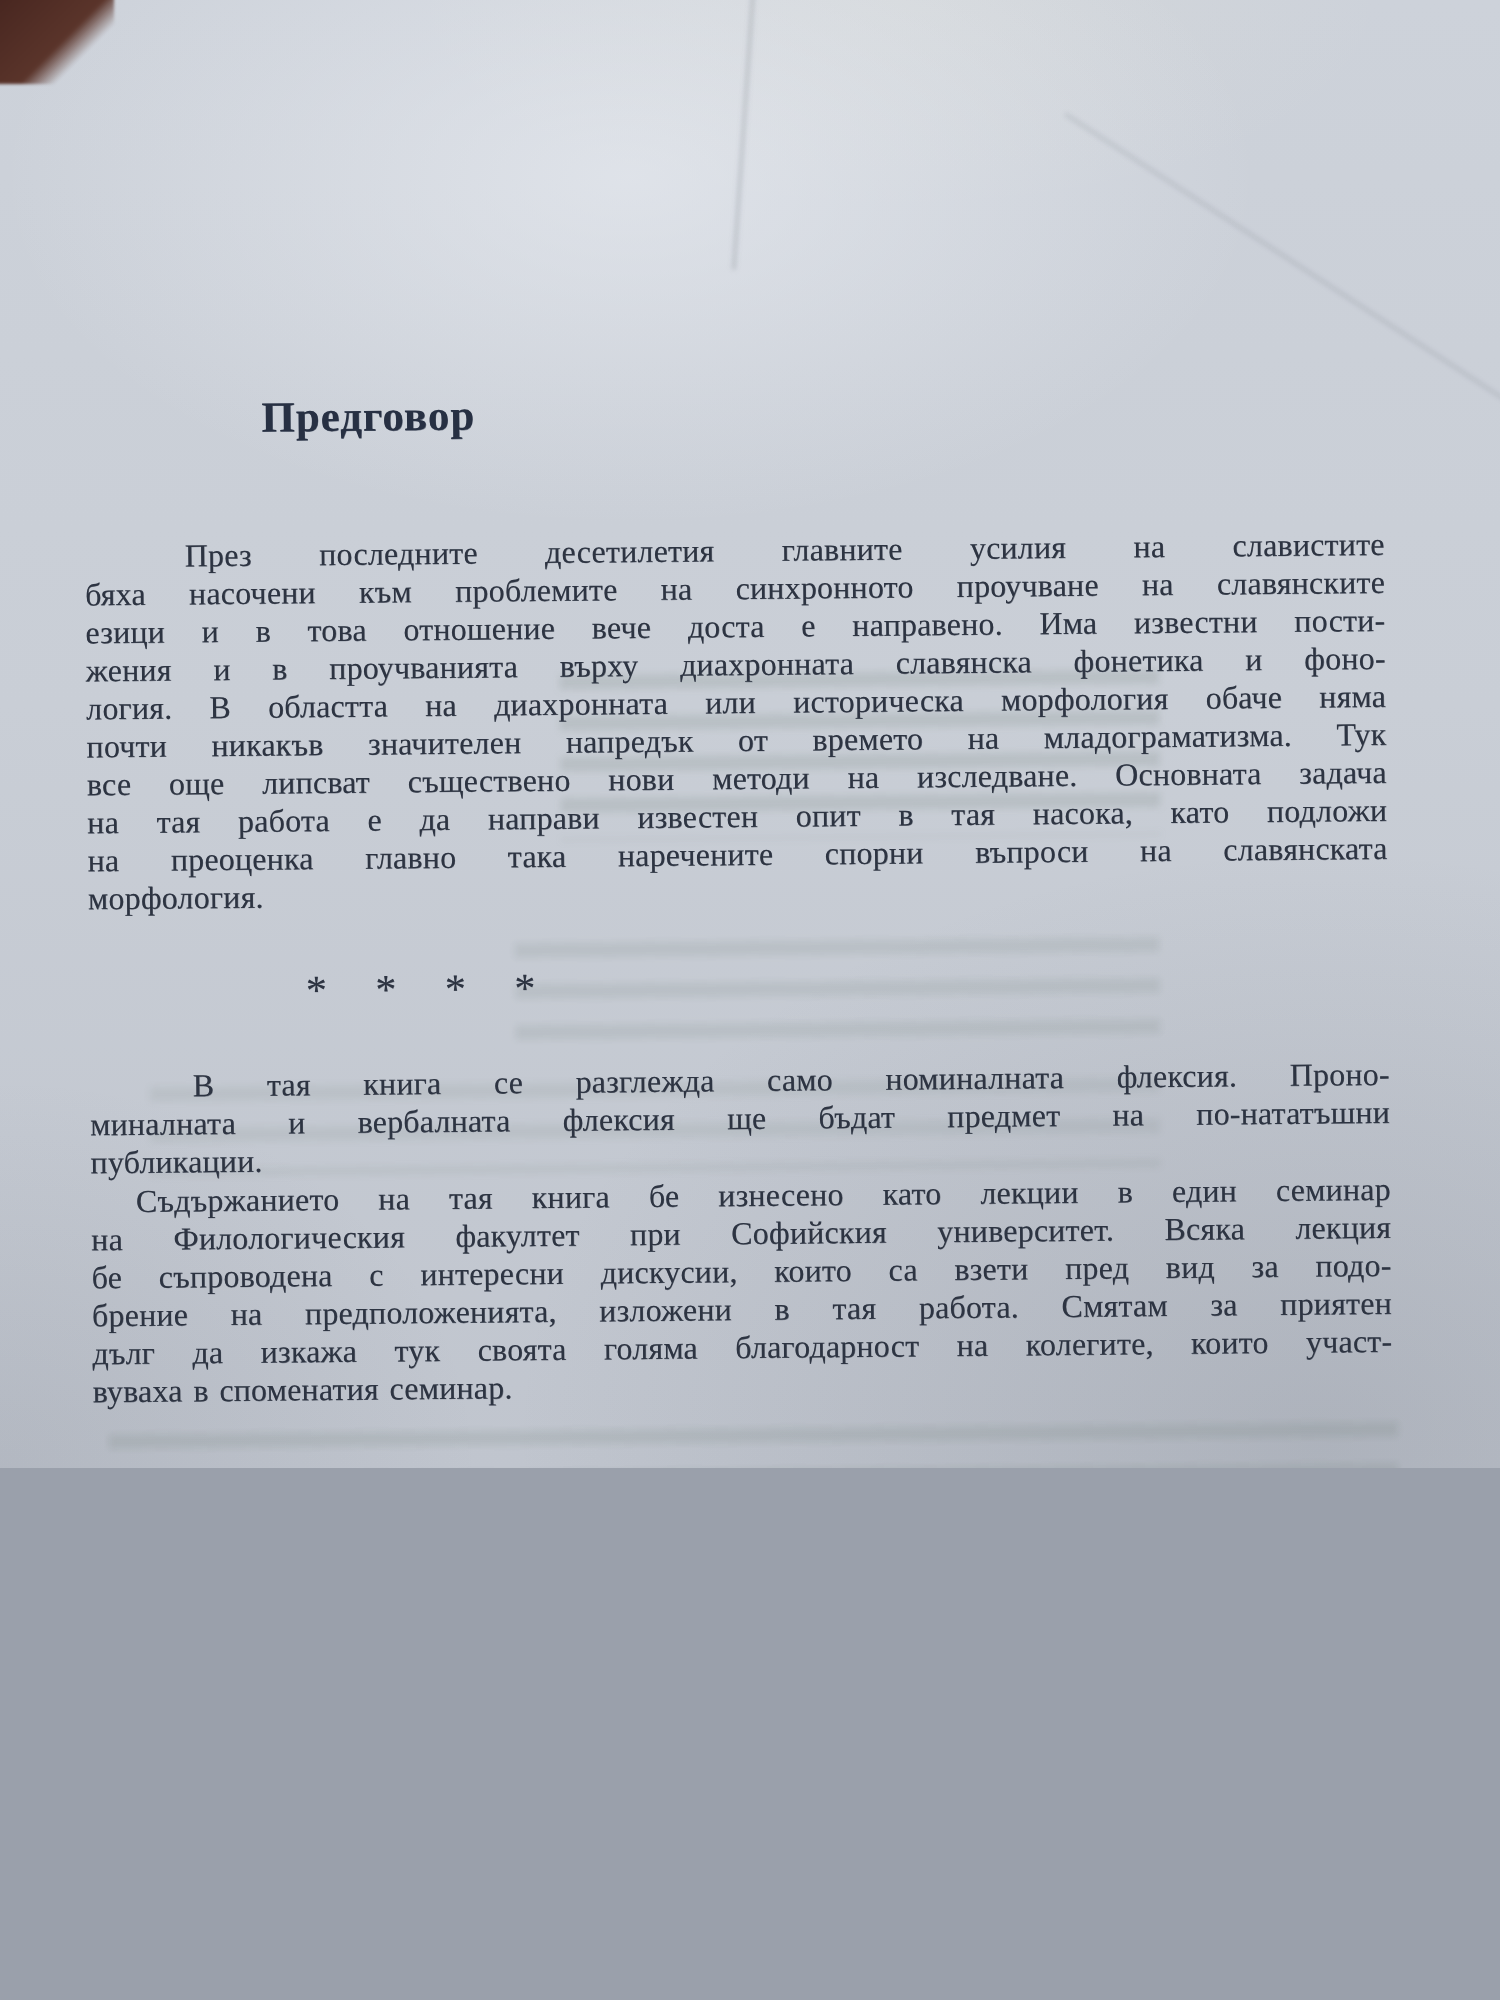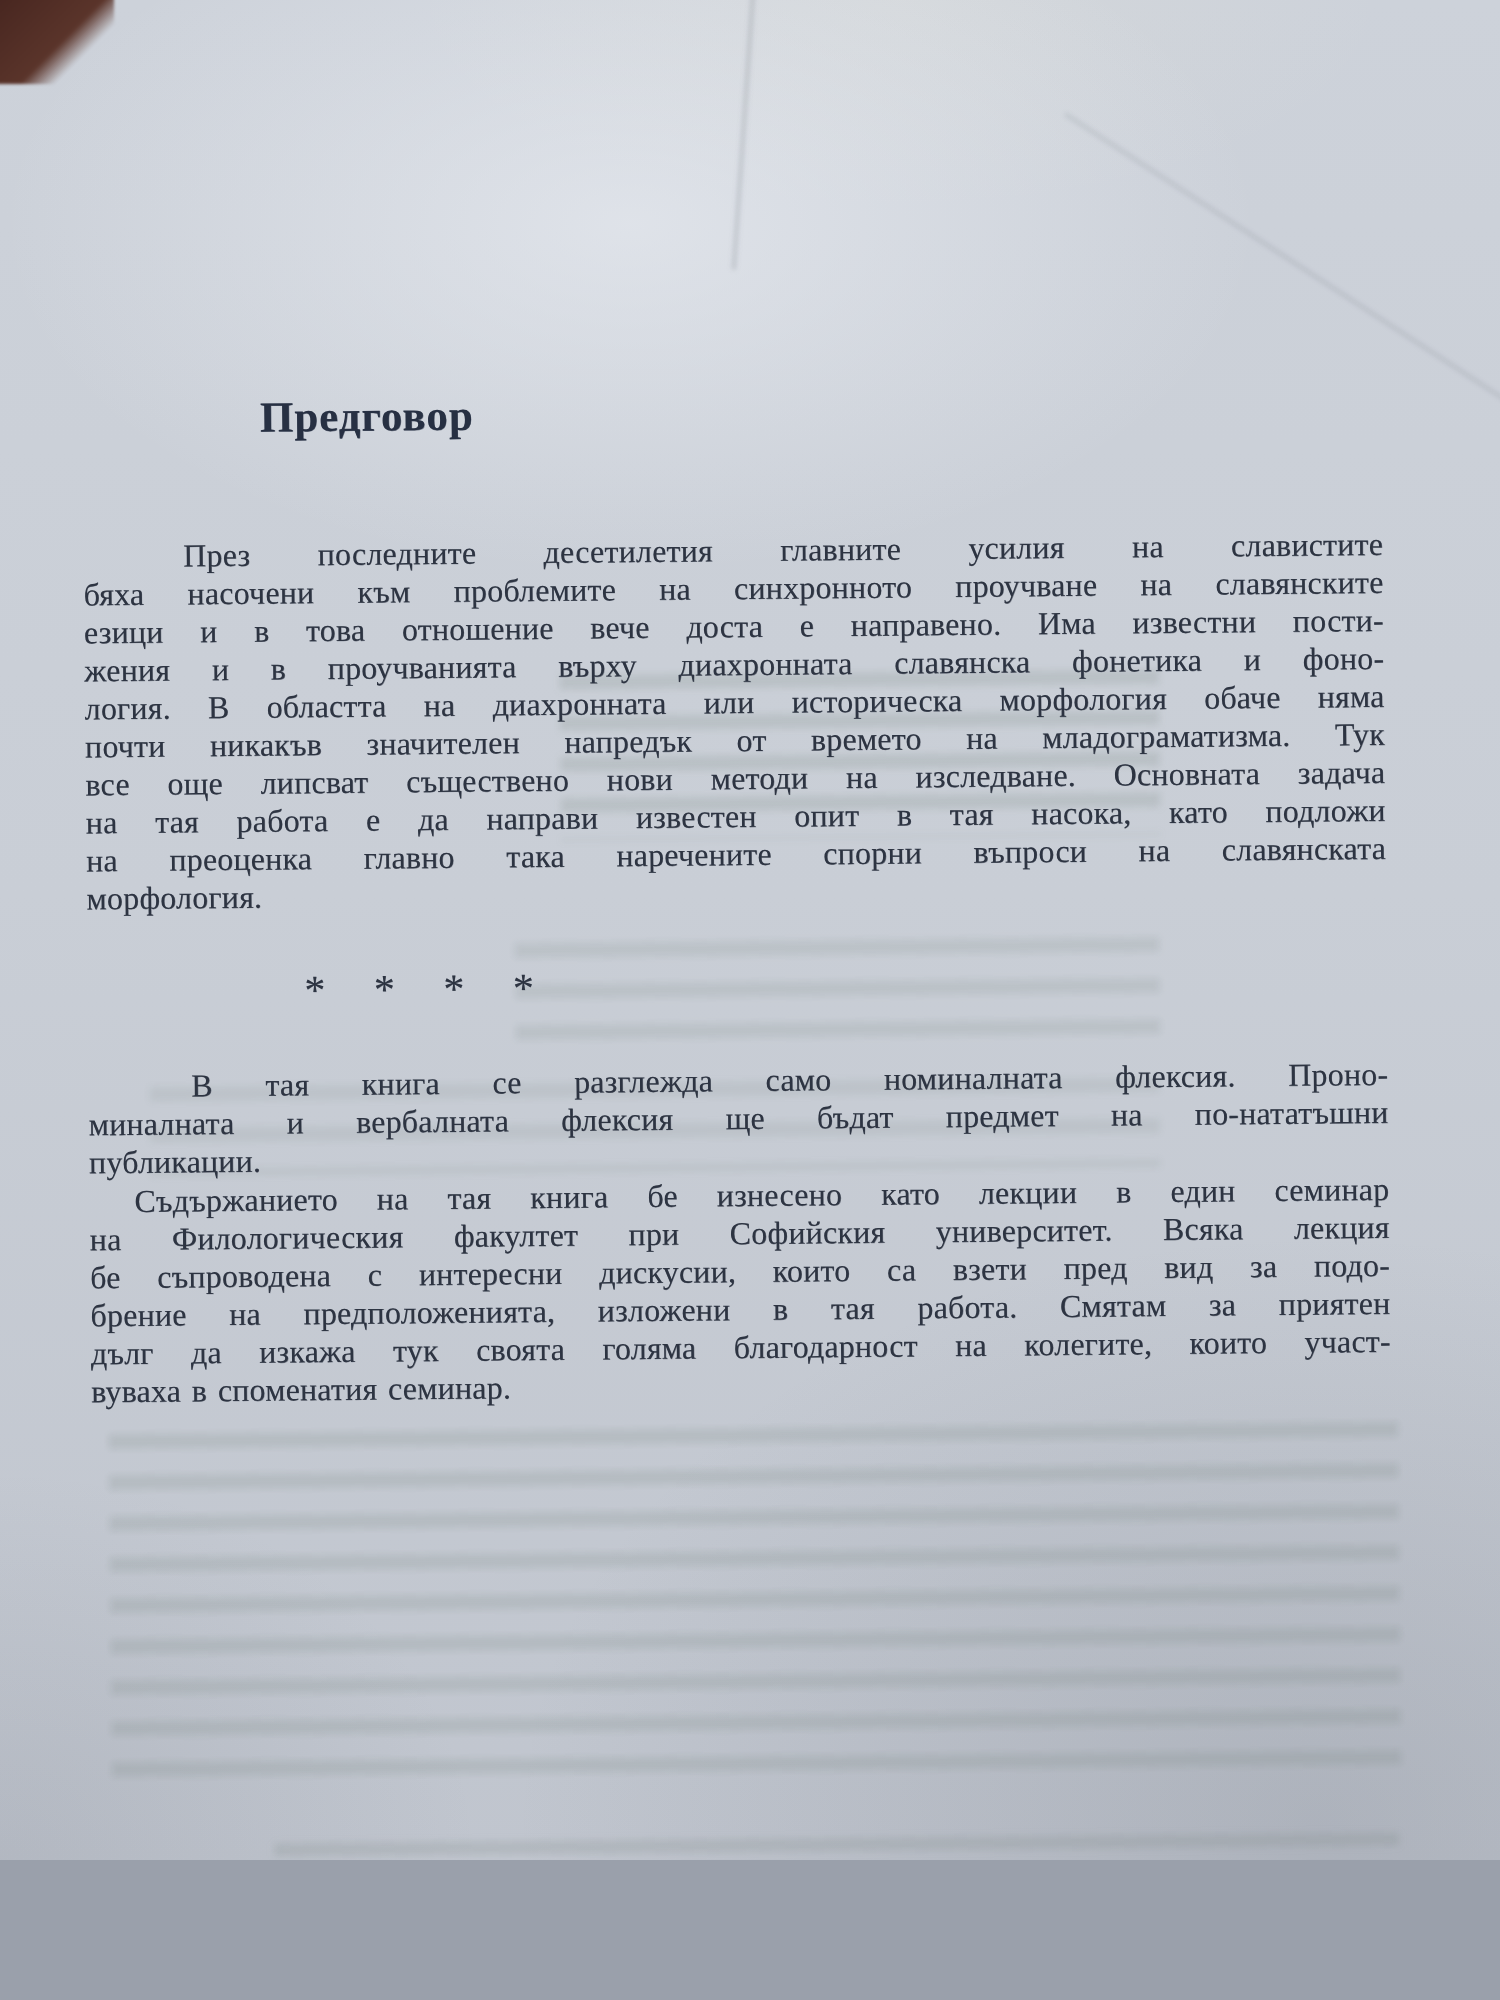--- a/index.html
+++ b/index.html
@@ -1,18 +1,18 @@
 <!DOCTYPE html>
 <html><head>
 <meta charset="utf-8">
 <style>
   html,body{margin:0;padding:0;background:#9aa0ab;}
   .page{
     position:relative;
-    width:1500px;height:1860px;
+    width:1500px;height:1468px;
     overflow:hidden;
     font-family:"Liberation Serif","DejaVu Serif",serif;
     background:
       radial-gradient(900px 500px at 42% 12%, rgba(238,241,246,0.55), rgba(238,241,246,0) 70%),
       radial-gradient(1300px 950px at 88% 98%, rgba(96,102,114,0.20), rgba(96,102,114,0) 62%),
       radial-gradient(800px 650px at 0% 100%, rgba(96,102,114,0.14), rgba(96,102,114,0) 60%),
       radial-gradient(700px 300px at 60% 0%, rgba(230,230,220,0.25), rgba(230,230,220,0) 70%),
       linear-gradient(180deg,#cdd2da 0%,#c9ced6 48%,#c0c5ce 100%);
   }
   

